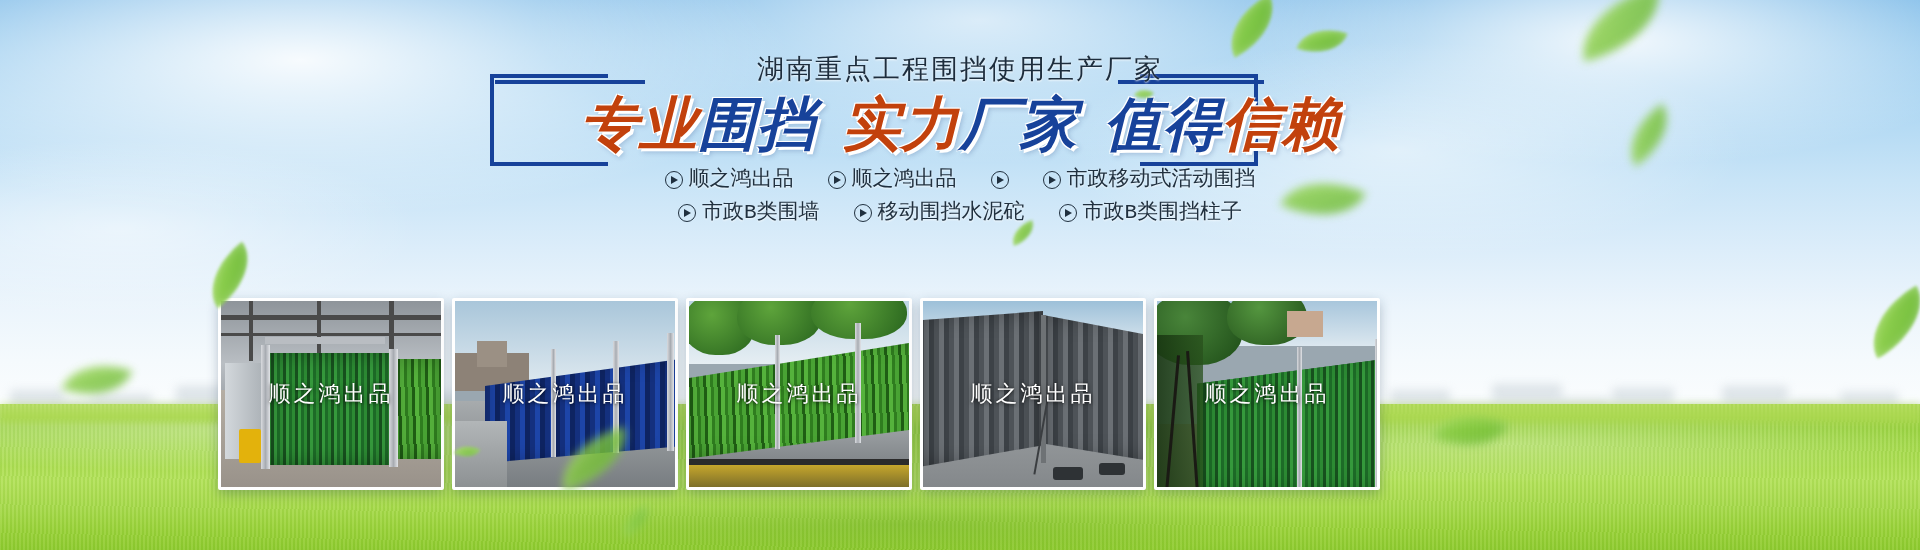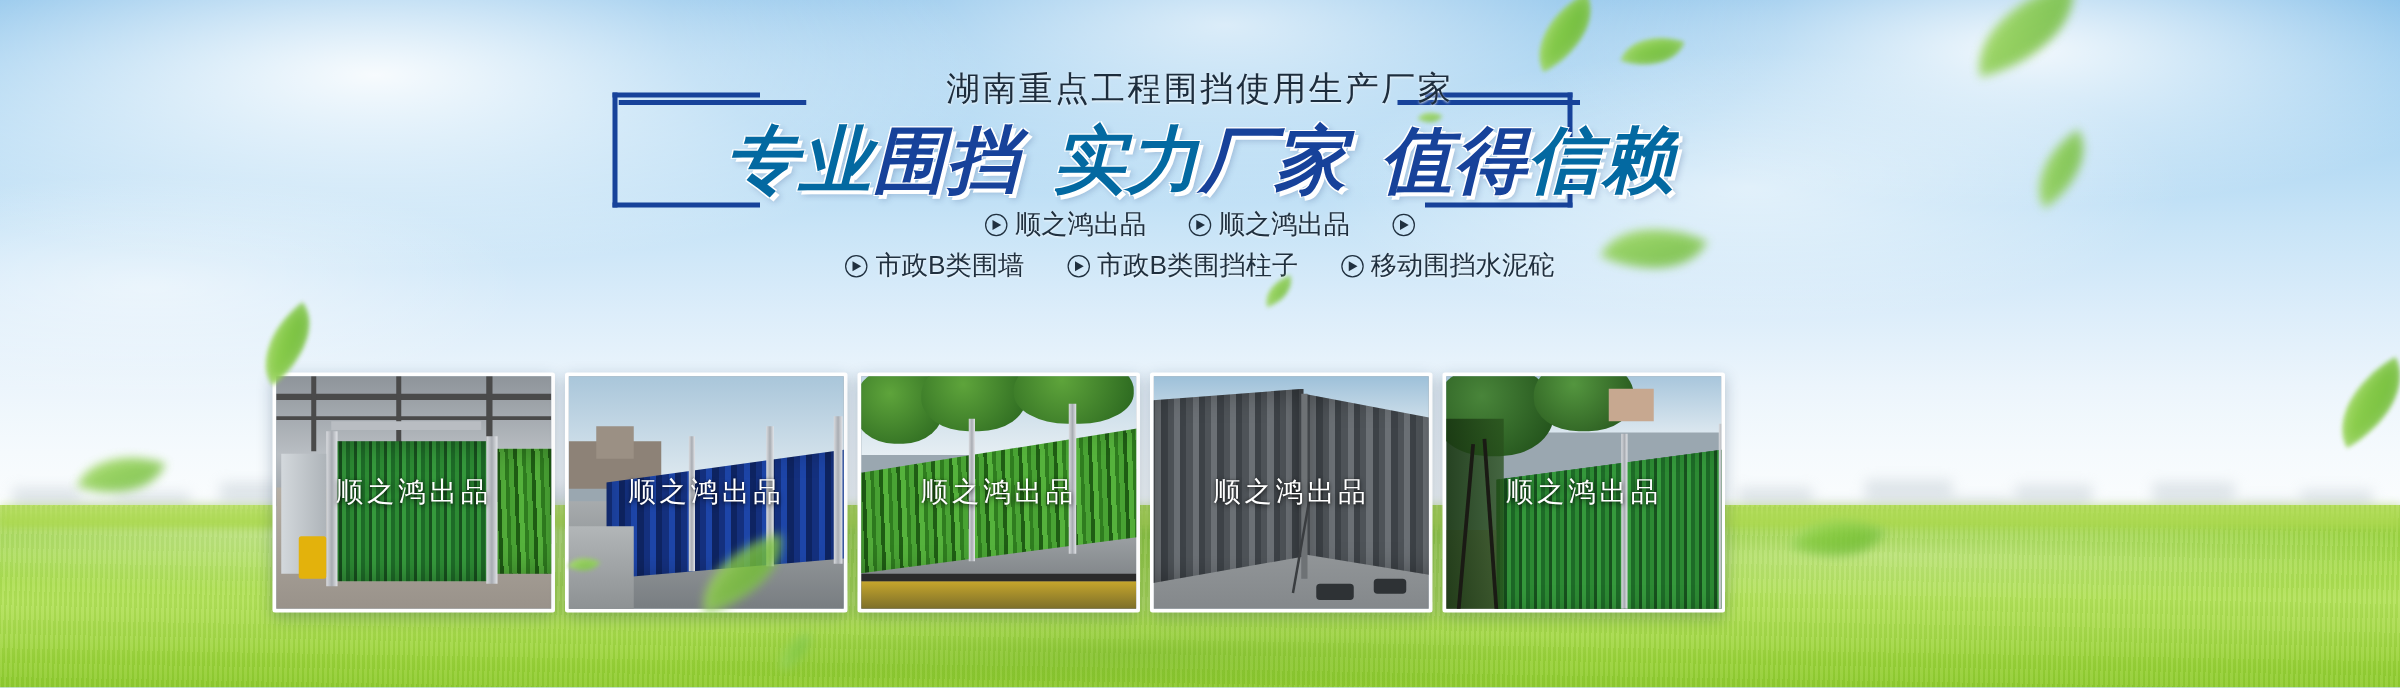--- a/index.html
+++ b/index.html
@@ -69,21 +69,21 @@
     width:100%; height:100%;
     background:linear-gradient(135deg,#a8e05a 0%,#7ec73a 45%,#57ab22 100%);
     border-radius:100% 0 100% 0;
     box-shadow:inset 0 0 10px rgba(255,255,255,.35);
   }
   .leaf.soft { filter:blur(1.5px); opacity:.92; }
   .leaf.blurry { filter:blur(4px); opacity:.8; }
 
   
   .textblock {
-    position:absolute; left:0; top:0; width:1821px; height:290px;
+    position:absolute; left:0; top:0; width:1821px; height:290px;font-family:Liberation Mono, monospace;
   }
 
   
   .bracket {
     position:absolute; border:4px solid #17429a; height:92px; width:118px;
   }
   .bracket.left  { left:490px;  top:74px; border-right:none; }
   .bracket.right { left:1140px; top:74px; border-left:none; }
 
   .dash {
@@ -102,21 +102,21 @@
 
   .headline {
     position:absolute; left:0; top:96px; width:1920px;
     text-align:center; white-space:nowrap;
     font-size:58px; line-height:66px; font-weight:bold;
     font-style:italic; letter-spacing:1px;
   }
   .headline .seg { display:inline-block; }
   .headline .gap { display:inline-block; width:26px; }
   .h-orange {
-    color:#0369a1;
+    color:#c2410c;
     text-shadow:
       3px 3px 0 #ffffff, -1px -1px 0 #ffffff,
       1px -1px 0 #ffffff, -1px 1px 0 #ffffff,
       4px 4px 5px rgba(30,60,120,.25);
     text-align: center;
   }
   .h-navy {
     color:#17429a;
     text-shadow:
       3px 3px 0 #ffffff, -1px -1px 0 #ffffff,
@@ -264,33 +264,37 @@
           <span class="bicon"></span>
           <span>顺之鸿出品</span>
         </div>
         <div class="bitem">
           <span class="bicon"></span>
           <span>顺之鸿出品</span>
         </div>
         <div class="bitem">
           <span class="bicon"></span>
         </div>
+        <div class="bitem">
+          <span class="bicon"></span>
+          <span>市政移动式活动围挡</span>
+        </div>
       </div>
       <div class="brow">
         <div class="bitem">
           <span class="bicon"></span>
           <span>市政B类围墙</span>
         </div>
         <div class="bitem">
           <span class="bicon"></span>
+          <span>移动围挡水泥砣</span>
+        </div>
+        <div class="bitem">
+          <span class="bicon"></span>
           <span>市政B类围挡柱子</span>
-        </div>
-        <div class="bitem">
-          <span class="bicon"></span>
-          <span>移动围挡水泥砣</span>
         </div>
       </div>
     </div>
   </div>
 
   <div class="strip">
 
     <div class="photo" style="left:218px; width:226px;">
       <div class="scene">
         <div class="warehouse"></div>

